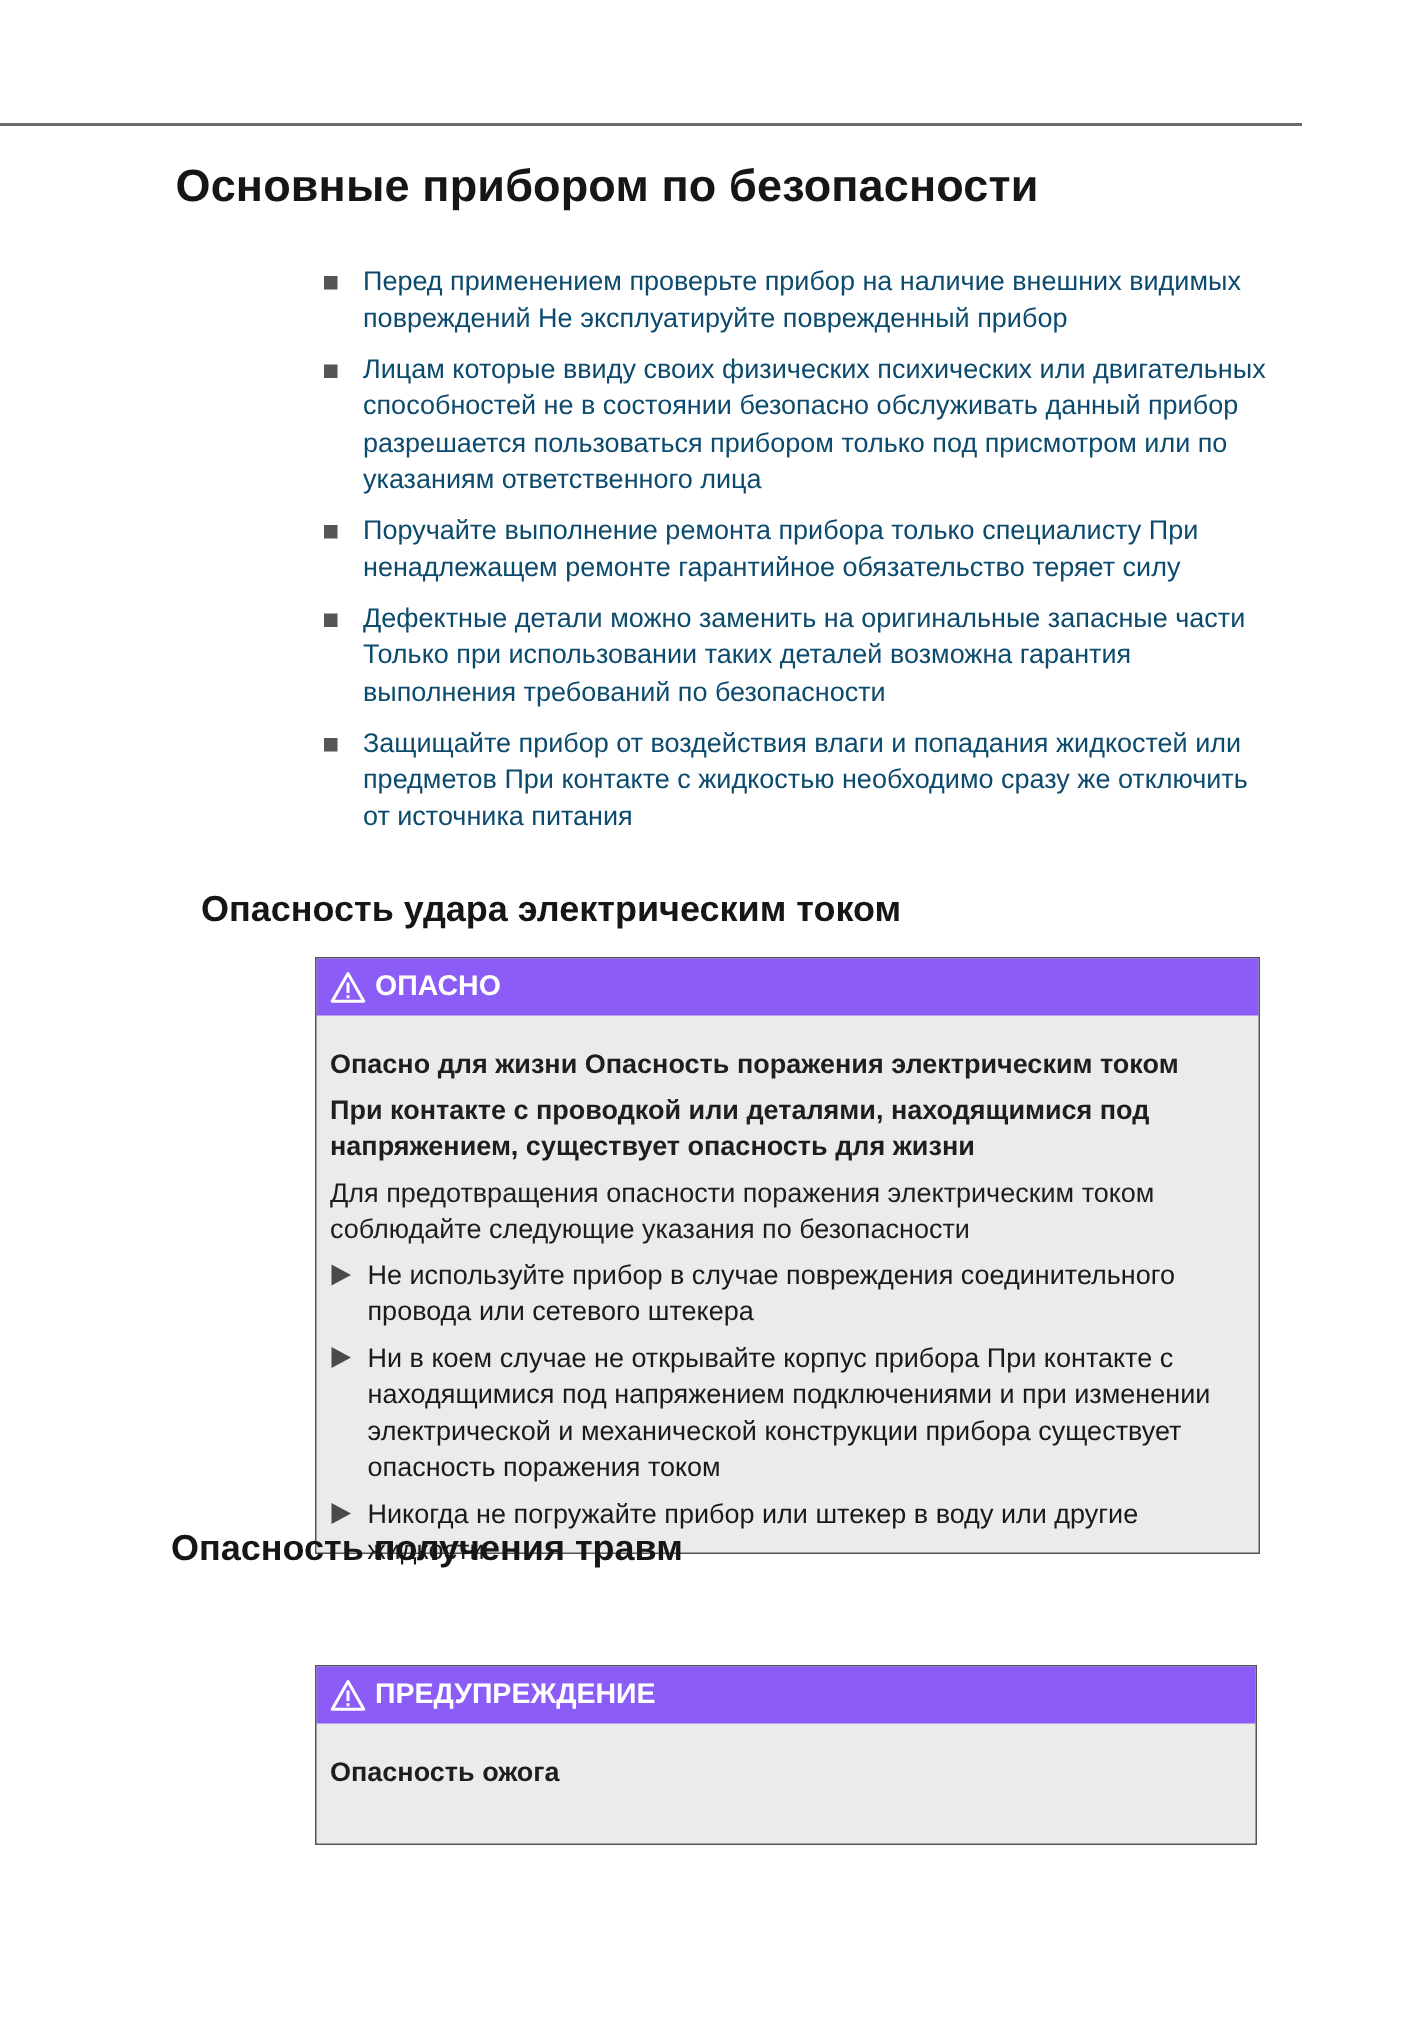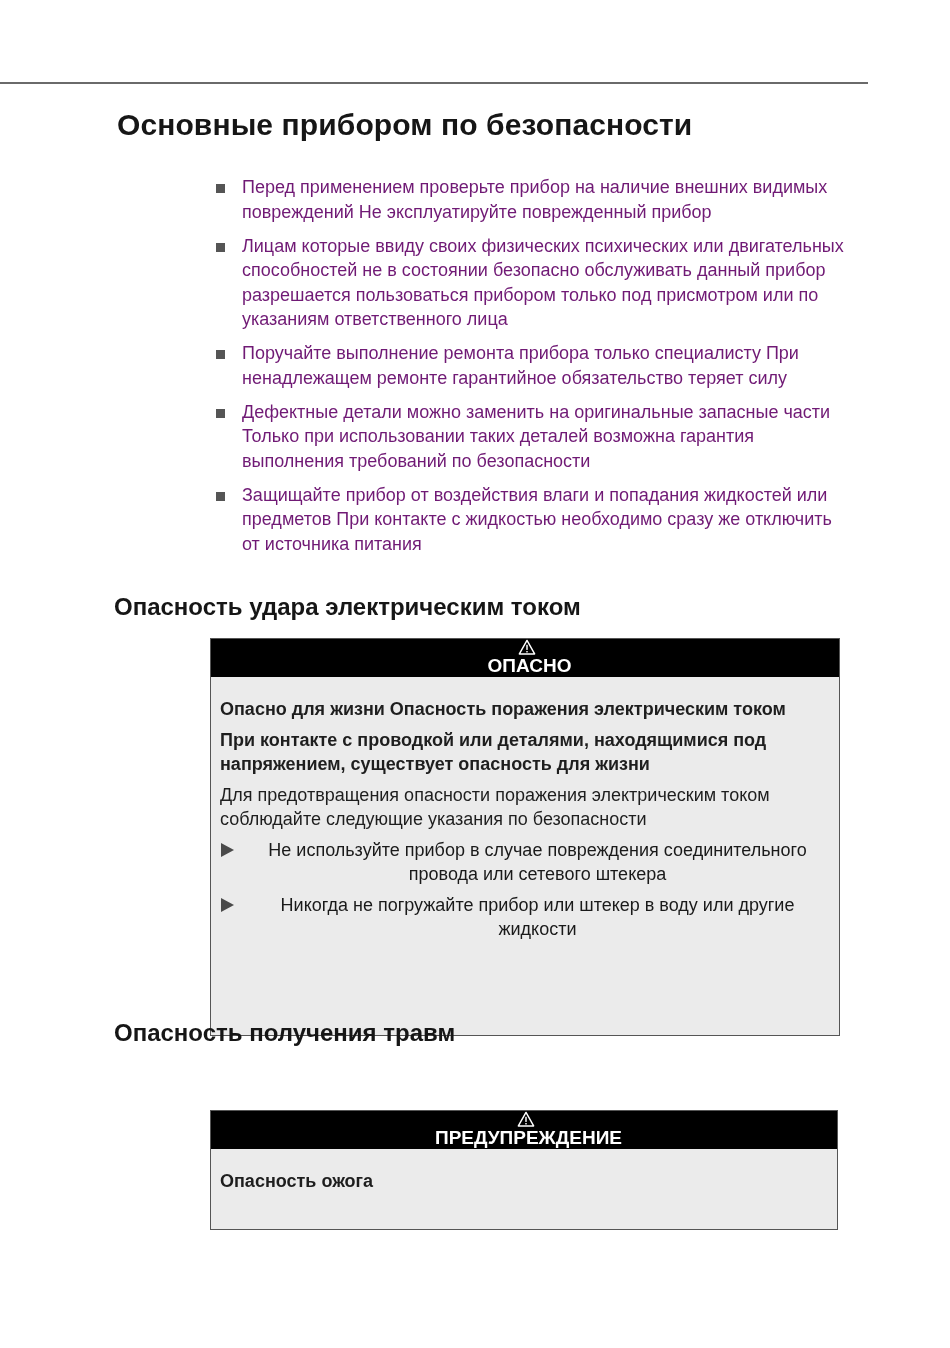--- a/index.html
+++ b/index.html
@@ -3,66 +3,67 @@
 <meta charset="utf-8">
 <style>
   html, body { margin:0; padding:0; background:#ffffff; }
   body { width:950px; height:1348px; position:relative; overflow:hidden;
          font-family:"Liberation Sans", sans-serif; color:#1a1a1a; }
   .top-rule { position:absolute; left:0; top:82px; width:868px; height:2px; background:#6a6a6a; }
   h1.main-title { position:absolute; left:117px; top:108px; margin:0;
          font-size:30px; font-weight:bold; letter-spacing:0.1px; color:#161616; }
   ul.bullets { position:absolute; left:216px; top:175px; width:630px; margin:0; padding:0; list-style:none; }
   ul.bullets li { position:relative; padding-left:26px; font-size:18px; line-height:24.5px;
-         margin-bottom:9.5px; color:#701a75; }
+         margin-bottom:9.5px; color:#0c4a6e; }
   ul.bullets li .sq { position:absolute; left:0; top:9px; width:9px; height:9px; background:#555; }
   h2.sec { position:absolute; left:114px; margin:0; font-size:24px; font-weight:bold; color:#161616; }
   .box { position:absolute; left:210px; background:#ebebeb; border:1px solid #555; box-sizing:border-box; }
-  .box .hdr { background:#000000; color:#fff; height:38px; display:flex; align-items:center;
-         padding-left:9px; font-size:19px; font-weight:bold;flex-direction:column; }
+  .box .hdr { background:#8b5cf6; color:#fff; height:38px; display:flex; align-items:center;
+         padding-left:9px; font-size:19px; font-weight:bold; }
   .box .hdr svg { margin-right:6px; }
   .box .content { padding:20px 9px 0 9px; }
   .box p { margin:0; font-size:18px; line-height:24.5px; color:#1e1e1e; }
   .box p.b { font-weight:bold; }
   .box p + p { margin-top:6px; }
-  .box .item { position:relative; padding-left:25px; font-size:18px; line-height:24.5px; margin-top:6px;text-align:center; }
+  .box .item { position:relative; padding-left:25px; font-size:18px; line-height:24.5px; margin-top:6px; }
   .box .item .tri { position:absolute; left:1px; top:5px; width:0; height:0;
          border-top:7px solid transparent; border-bottom:7px solid transparent; border-left:13px solid #4a4a4a; }
 </style>
 </head>
 <body>
 
 <div class="top-rule"></div>
 
 <h1 class="main-title">Основные прибором по безопасности</h1>
 
 <ul class="bullets">
   <li><span class="sq"></span><span>Перед применением проверьте прибор на наличие внешних видимых повреждений  Не эксплуатируйте поврежденный прибор</span></li>
   <li><span class="sq"></span><span>Лицам  которые ввиду своих физических  психических или двигательных способностей не в состоянии безопасно обслуживать данный прибор  разрешается пользоваться прибором только под присмотром или по указаниям ответственного лица</span></li>
   <li><span class="sq"></span><span>Поручайте выполнение ремонта прибора только специалисту  При ненадлежащем ремонте гарантийное обязательство теряет силу</span></li>
   <li><span class="sq"></span><span>Дефектные детали можно заменить на оригинальные запасные части  Только при использовании таких деталей возможна гарантия выполнения требований по безопасности</span></li>
   <li><span class="sq"></span><span>Защищайте прибор от воздействия влаги и попадания жидкостей или предметов  При контакте с жидкостью необходимо сразу же отключить от источника питания</span></li>
 </ul>
 
-<h2 class="sec" style="top:593px;">Опасность удара электрическим током</h2>
+<h2 class="sec" style="top:593px;margin-left:20px;">Опасность удара электрическим током</h2>
 
 <div class="box" style="top:638px; width:630px; height:398px;">
   <div class="hdr">
     <svg width="24" height="22" viewBox="0 0 24 22">
       <path d="M12 2 L22.5 20.5 L1.5 20.5 Z" fill="none" stroke="#fff" stroke-width="2" stroke-linejoin="round"></path>
       <rect x="11" y="8" width="2" height="7" fill="#fff"></rect>
       <rect x="11" y="16.5" width="2" height="2" fill="#fff"></rect>
     </svg>
     <span>ОПАСНО</span>
   </div>
   <div class="content">
     <p class="b">Опасно для жизни  Опасность поражения электрическим током</p>
     <p class="b">При контакте с проводкой или деталями, находящимися под напряжением, существует опасность для жизни</p>
     <p>Для предотвращения опасности поражения электрическим током соблюдайте следующие указания по безопасности</p>
     <div class="item"><span class="tri"></span><span>Не используйте прибор в случае повреждения соединительного провода или сетевого штекера</span></div>
+    <div class="item"><span class="tri"></span><span>Ни в коем случае не открывайте корпус прибора  При контакте с находящимися под напряжением подключениями и при изменении электрической и механической конструкции прибора существует опасность поражения током</span></div>
     <div class="item"><span class="tri"></span><span>Никогда не погружайте прибор или штекер в воду или другие жидкости</span></div>
   </div>
 </div>
 
 <h2 class="sec" style="top:1019px;">Опасность получения травм</h2>
 
 <div class="box" style="top:1110px; width:628px; height:120px;">
   <div class="hdr">
     <svg width="24" height="22" viewBox="0 0 24 22">
       <path d="M12 2 L22.5 20.5 L1.5 20.5 Z" fill="none" stroke="#fff" stroke-width="2" stroke-linejoin="round"></path>

